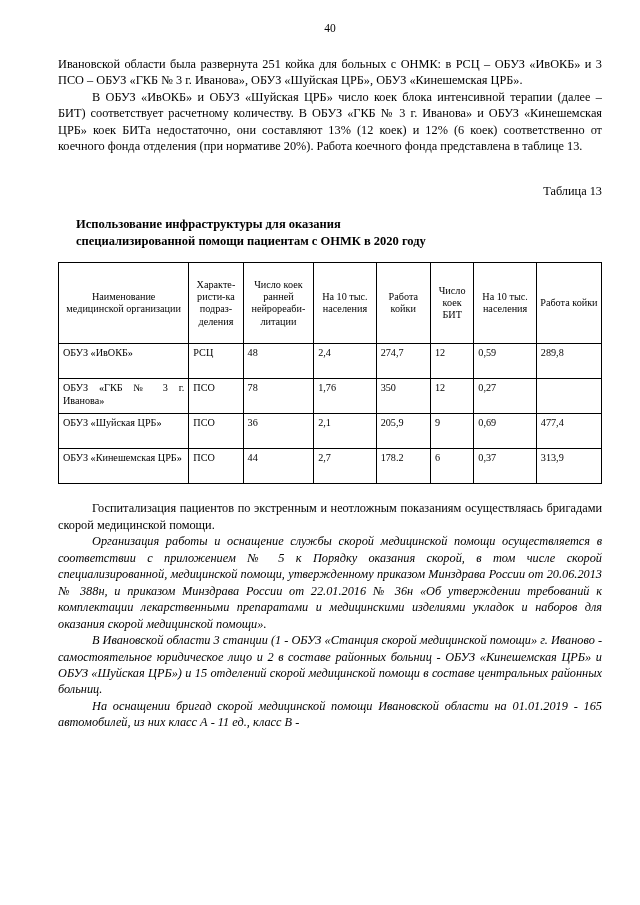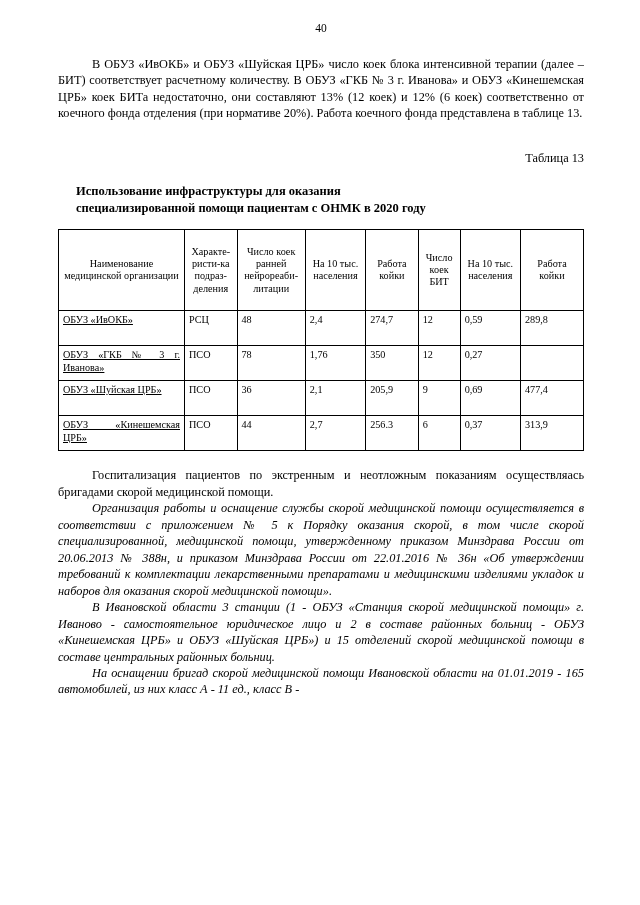--- a/index.html
+++ b/index.html
@@ -12,21 +12,21 @@
     height: 905px;
     font-family: "Liberation Serif", serif;
     color: #000000;
     position: relative;
     overflow: hidden;
   }
   .page {
     width: 640px;
     height: 647px;
     box-sizing: border-box;
-    padding: 22px 56px 0 58px;
+    padding: 22px 38px 0 58px;
     position: relative;
   }
   .page-number {
     text-align: center;
     font-size: 11.5px;
     margin-bottom: 22px;
   }
   p.para {
     margin: 0;
     font-size: 12.3px;
@@ -71,37 +71,37 @@
     vertical-align: middle;
     padding: 5px 3px;
     height: 70px;
   }
   table.data td {
     height: 28px;
   }
   td.cell-name {
     text-align: left;
     text-align: justify;
-    text-decoration: underline;
   }
   .after-table {
     margin-top: 16px;
   }
   .after-table p.para + p.para {
     margin-top: 0;
     font-style: italic;
   }
 </style>
 </head>
 <body>
 
 <div class="page">
 
   <div class="page-number">40</div>
 
+  <p class="para noindent">Ивановской области была развернута 251 койка для больных с ОНМК: в РСЦ – ОБУЗ «ИвОКБ» и 3 ПСО – ОБУЗ «ГКБ № 3 г. Иванова», ОБУЗ «Шуйская ЦРБ», ОБУЗ «Кинешемская ЦРБ».</p>
   <p class="para">В ОБУЗ «ИвОКБ» и ОБУЗ «Шуйская ЦРБ» число коек блока интенсивной терапии (далее – БИТ) соответствует расчетному количеству. В ОБУЗ «ГКБ № 3 г. Иванова» и ОБУЗ «Кинешемская ЦРБ» коек БИТа недостаточно, они составляют 13% (12 коек) и 12% (6 коек) соответственно от коечного фонда отделения (при нормативе 20%). Работа коечного фонда представлена в таблице 13.</p>
 
   <div class="table-label">Таблица 13</div>
 
   <div class="table-title">
     <span>Использование инфраструктуры для оказания</span><br>
     <span>специализированной помощи пациентам с ОНМК в 2020 году</span>
   </div>
 
   <table class="data">
@@ -156,21 +156,21 @@
         <td>205,9</td>
         <td>9</td>
         <td>0,69</td>
         <td>477,4</td>
       </tr>
       <tr>
         <td class="cell-name">ОБУЗ «Кинешемская ЦРБ»</td>
         <td>ПСО</td>
         <td>44</td>
         <td>2,7</td>
-        <td>256.3</td>
+        <td>178.2</td>
         <td>6</td>
         <td>0,37</td>
         <td>313,9</td>
       </tr>
     </tbody>
   </table>
 
   <div class="after-table">
     <p class="para">Госпитализация пациентов по экстренным и неотложным показаниям осуществляась бригадами скорой медицинской помощи.</p>
     <p class="para">Организация работы и оснащение службы скорой медицинской помощи осуществляется в соответствии с приложением № 5 к Порядку оказания скорой, в том числе скорой специализированной, медицинской помощи, утвержденному приказом Минздрава России от 20.06.2013 № 388н, и приказом Минздрава России от 22.01.2016 № 36н «Об утверждении требований к комплектации лекарственными препаратами и медицинскими изделиями укладок и наборов для оказания скорой медицинской помощи».</p>

